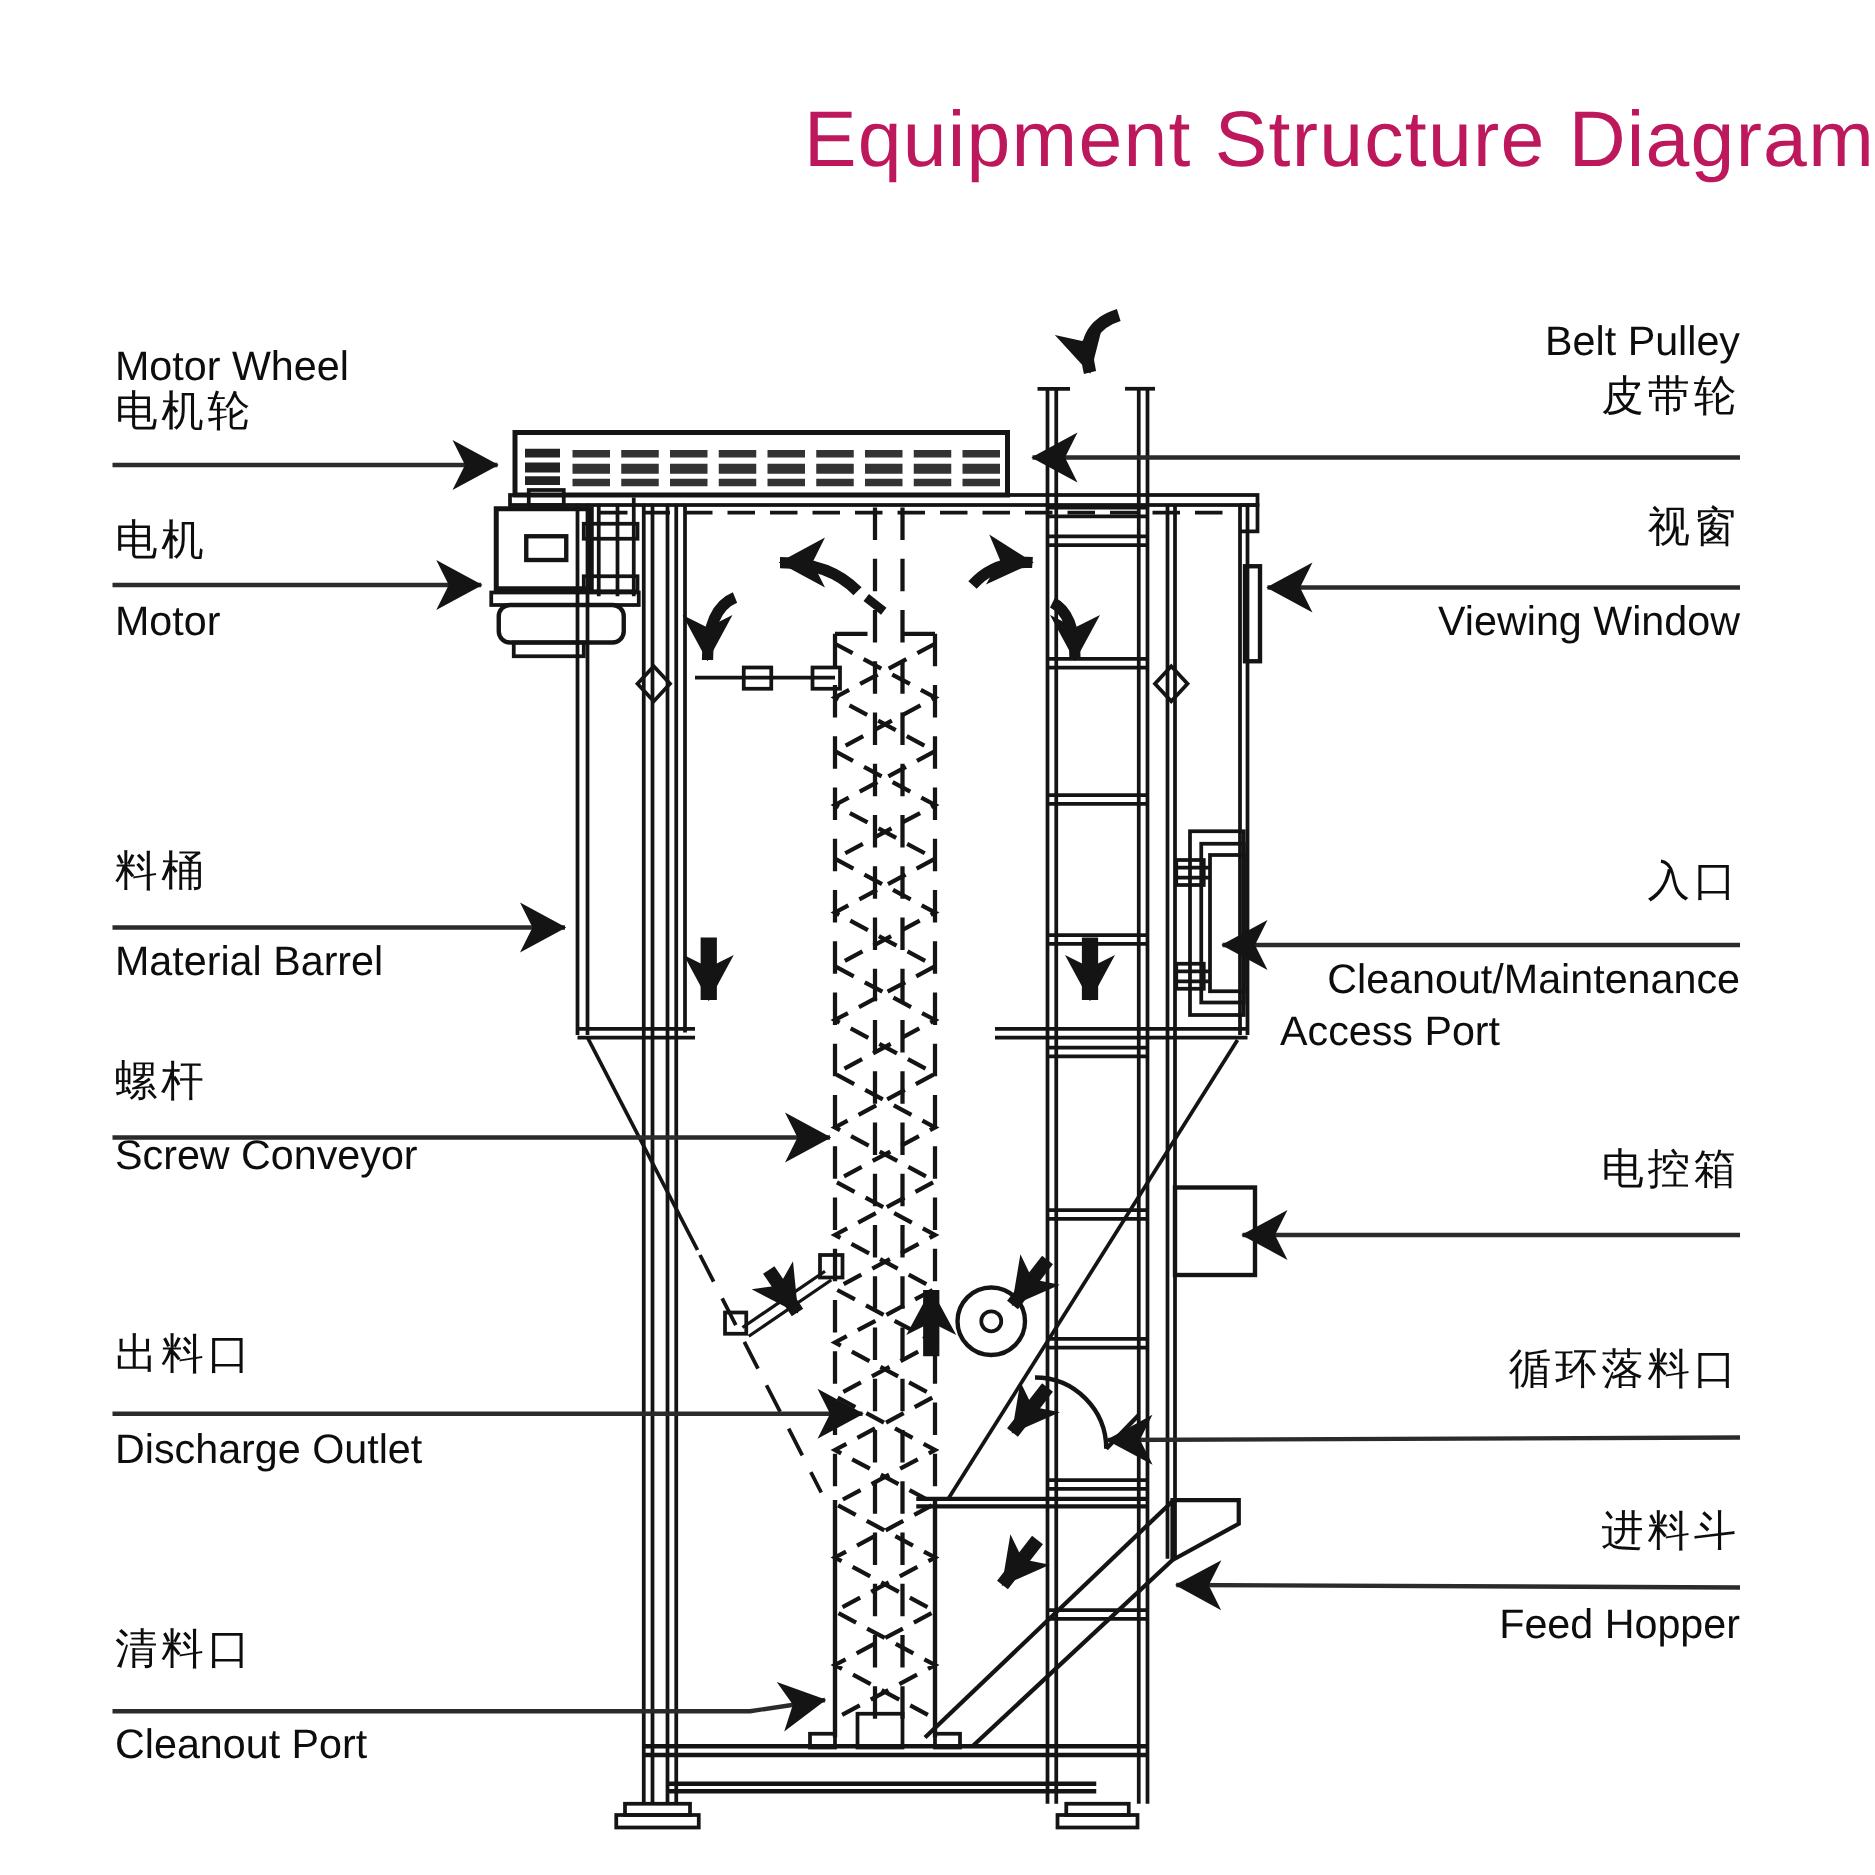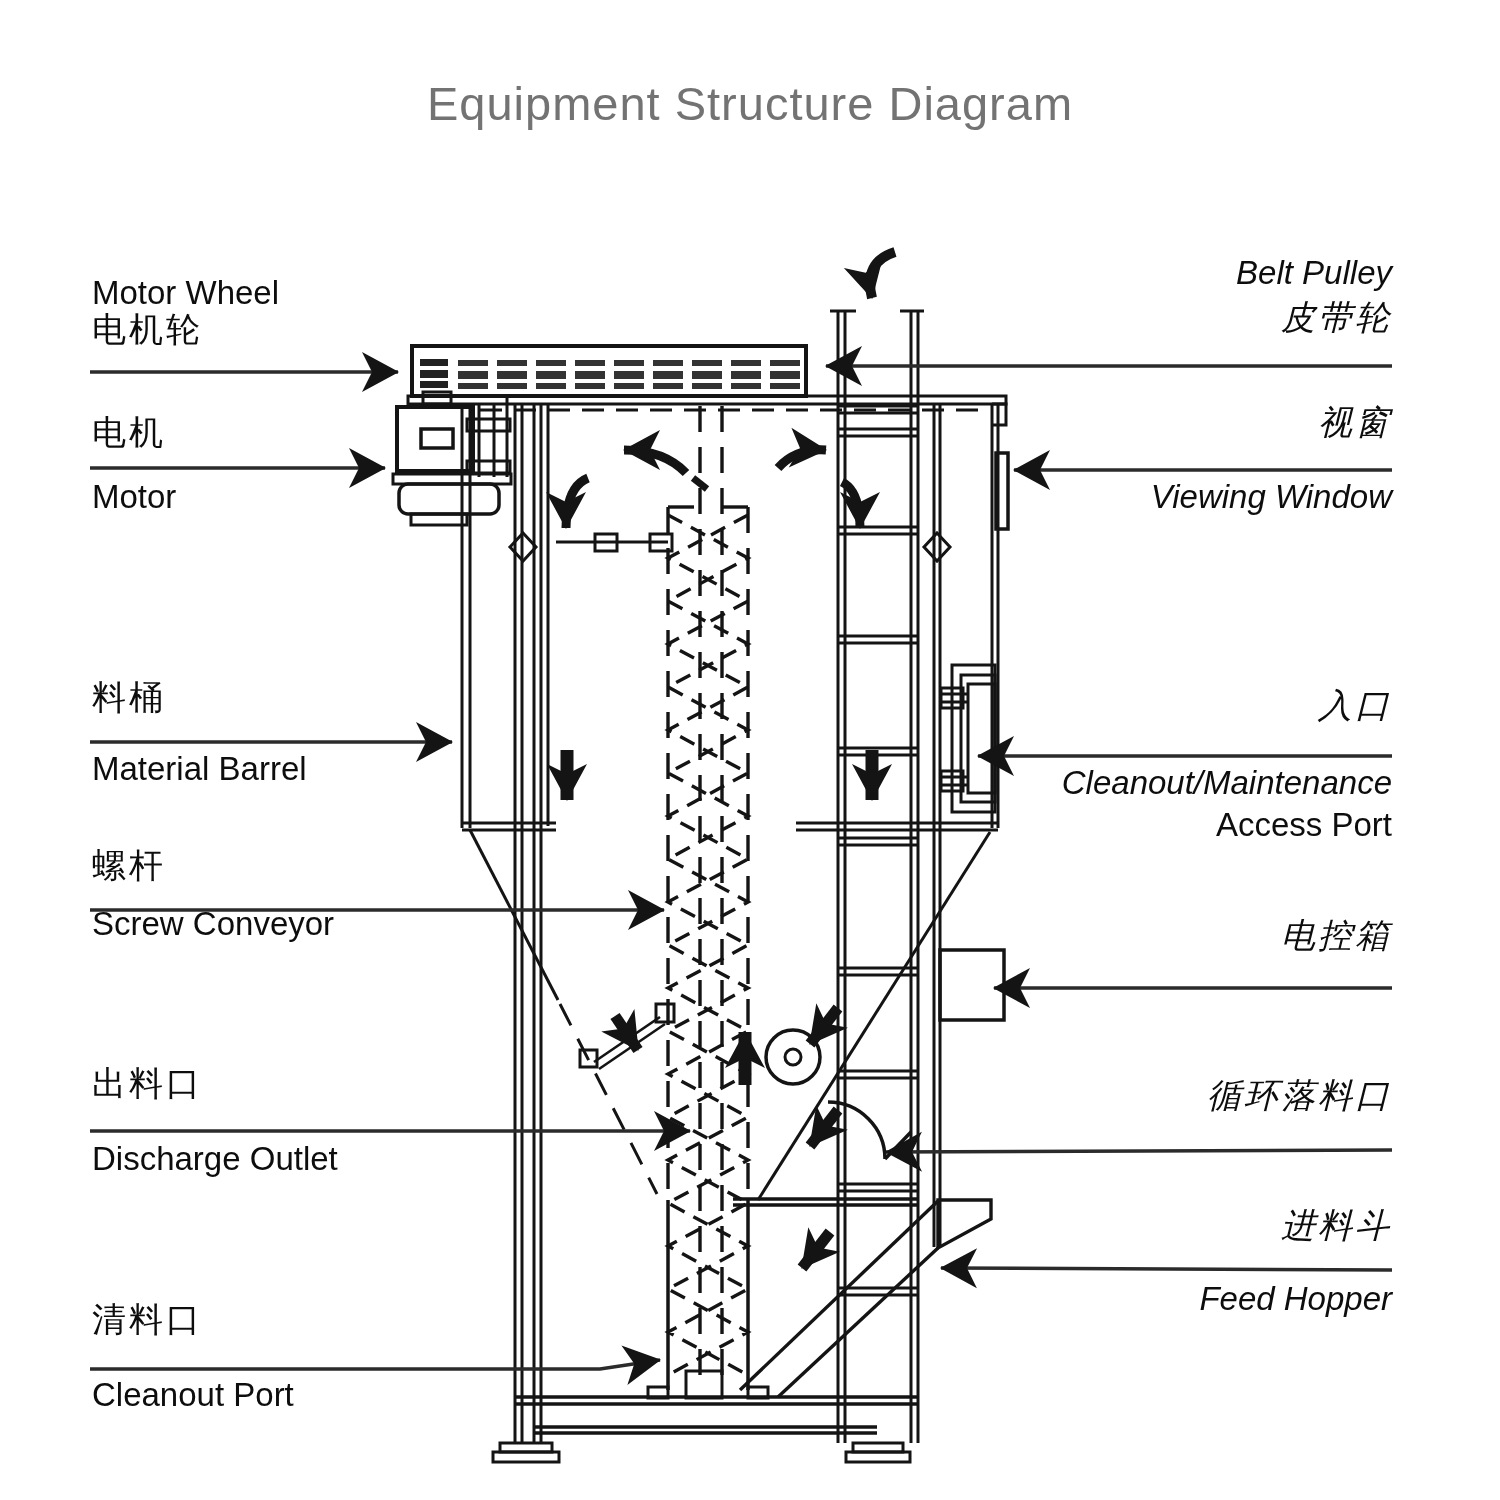--- a/index.html
+++ b/index.html
@@ -1,26 +1,26 @@
 <!DOCTYPE html>
 <html><head>
 <meta charset="utf-8">
 <style>
   html,body{margin:0;padding:0;background:#fff;}
   #stage{position:relative;width:1500px;height:1500px;background:#ffffff;overflow:hidden;
          font-family:"Liberation Sans","DejaVu Sans",sans-serif;color:#0d0d0d;}
   #machine-svg{position:absolute;left:0;top:0;}
-  .title{position:absolute;left:0;top:76px;width:100%;text-align:center;
-         font-size:47px;letter-spacing:1px;color:#737373;}
+  .title{position:absolute;left:0;top:76px;width:100%;text-align:right;
+         font-size:63px;letter-spacing:1px;color:#be185d;}
   .lbl{position:absolute;white-space:nowrap;color:#0d0d0d;line-height:1.05;}
   .zh{font-size:34px;letter-spacing:3px;}
   .en{font-size:33px;}
   .l{left:92px;text-align:left;}
-  .r{right:108px;text-align:right;font-style:italic;}
-  .r-center{right:108px;width:368px;text-align:right;white-space:nowrap;}
+  .r{right:108px;text-align:right;}
+  .r-center{right:108px;width:368px;text-align:left;white-space:nowrap;}
 </style>
 </head>
 <body>
 
 <div id="stage">
 
   <div class="title">Equipment Structure Diagram</div>
 
   <div class="lbl en l" style="top:276px">Motor Wheel</div>
   <div class="lbl zh l" style="top:312px">电机轮</div>

